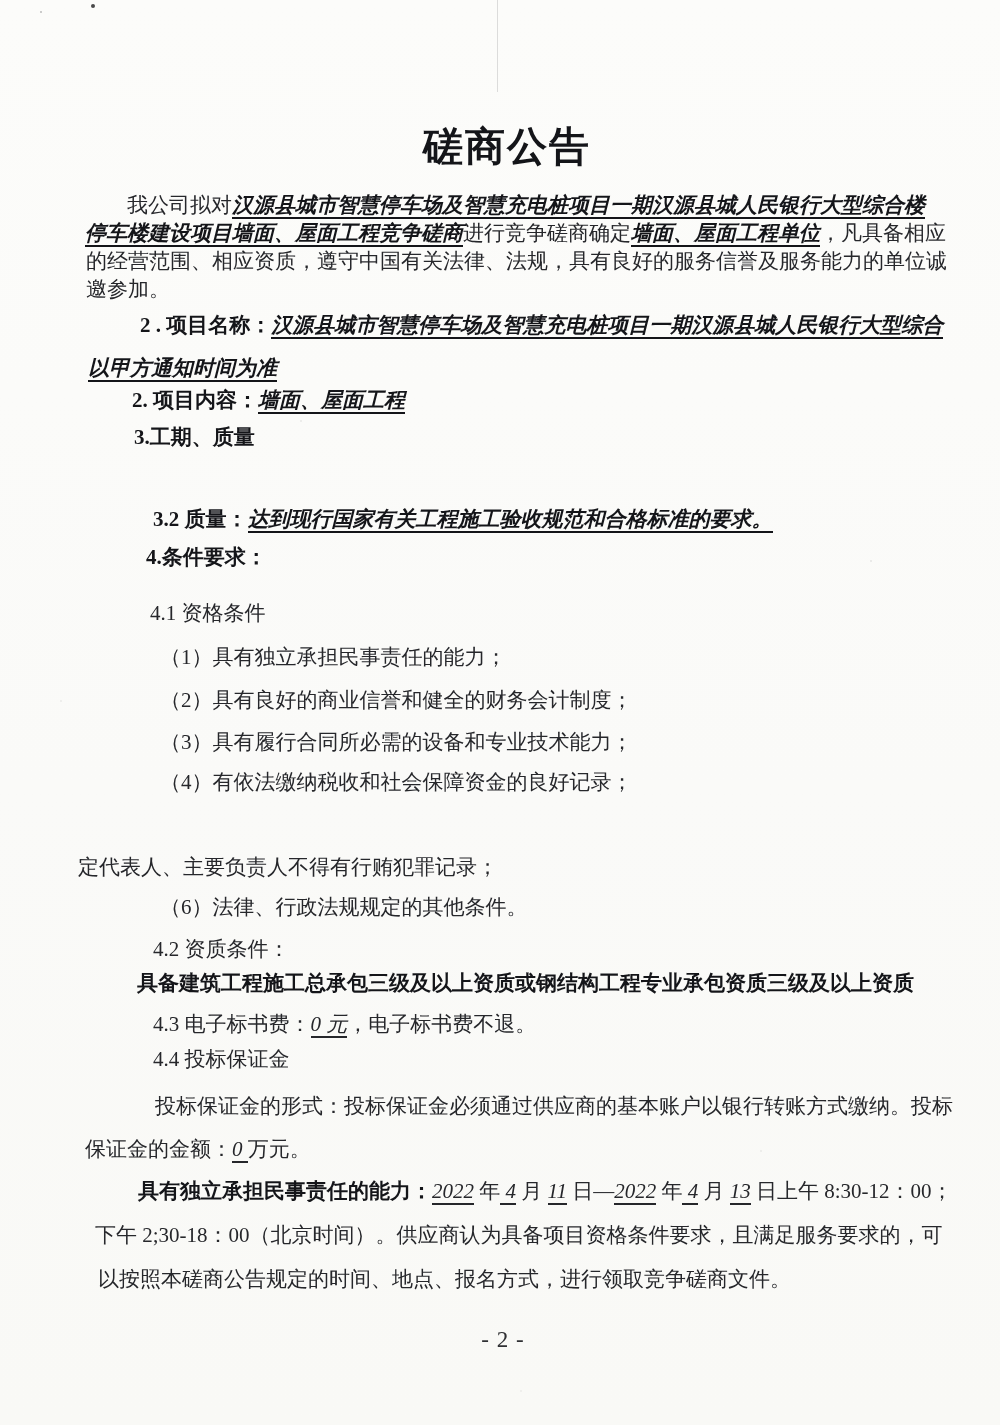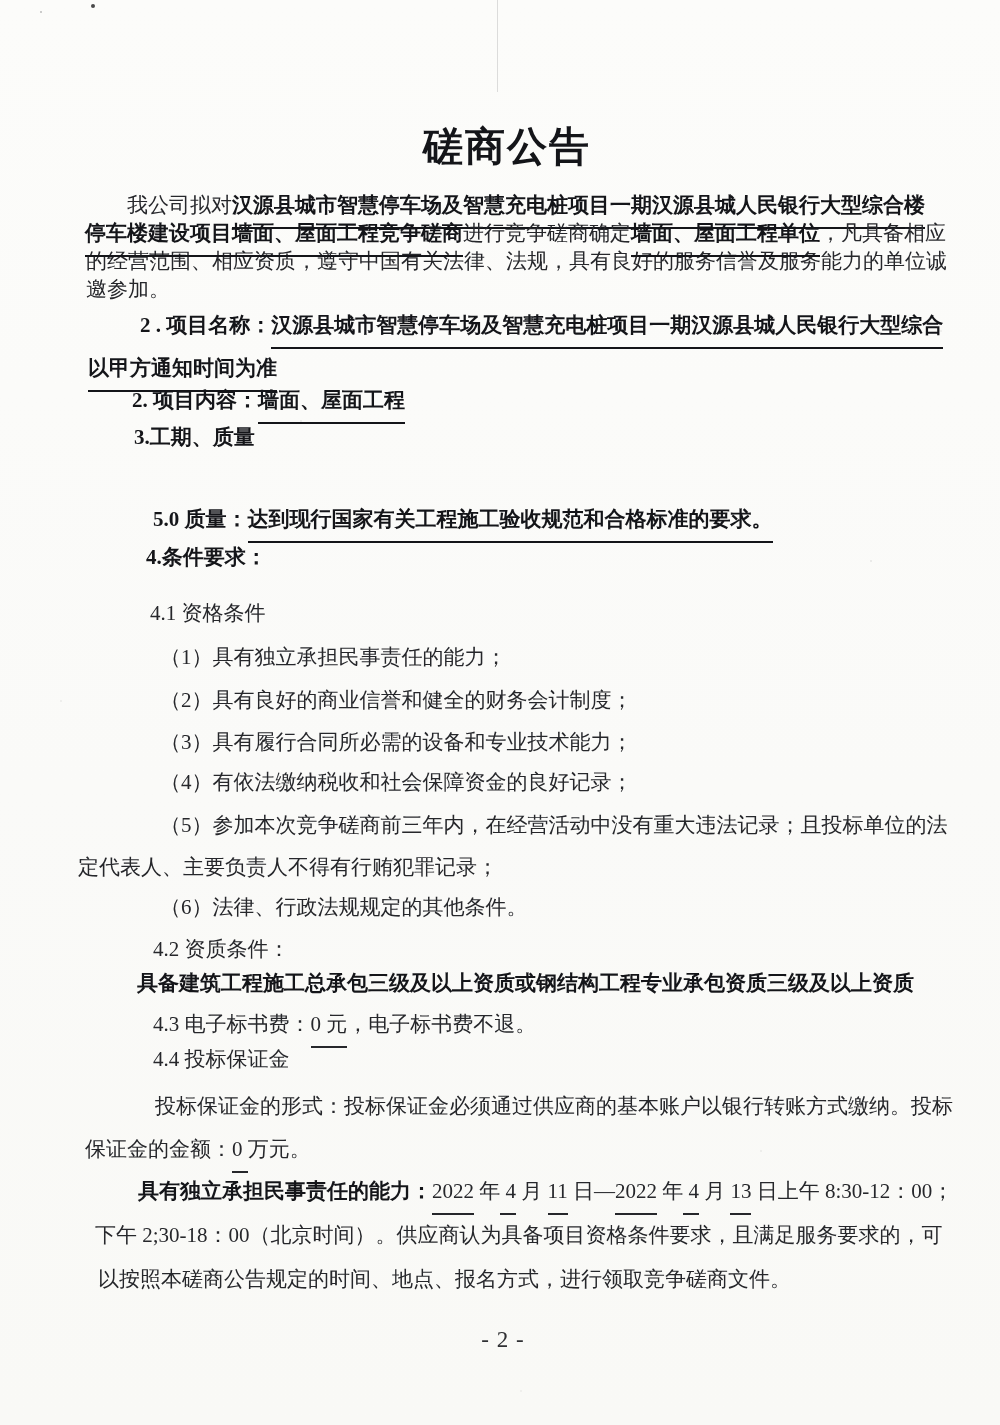--- a/index.html
+++ b/index.html
@@ -14,21 +14,21 @@
     position:absolute;top:92px;left:50%;
     transform:translateX(calc(-50% + 7px));
     font-size:40px;font-weight:700;letter-spacing:2px;color:#141519;
     white-space:nowrap;
   }
   .ln{
     position:absolute;white-space:nowrap;
     font-size:21px;line-height:1.15;color:#26272b;
   }
   .sb{font-weight:700;color:#141519;}
-  .su{border-bottom:2px solid currentColor;padding-bottom:10px;}
+  .su{border-bottom:2px solid currentColor;padding-bottom:0;font-style:italic;}
   .footer{
     position:absolute;top:1327px;left:50%;
     transform:translateX(calc(-50% + 3px));
     font-size:23px;letter-spacing:1px;color:#2f3033;white-space:nowrap;
   }
   
   .pos0{top:193px;left:127px}
   .pos1{top:221px;left:85px}
   .pos2{top:249px;left:86px}
   .pos3{top:277px;left:86px}
@@ -87,28 +87,27 @@
   <h1 class="title">磋商公告</h1>
 
   <div class="ln pos0"><span>我公司拟对</span><span class="sb su">汉源县城市智慧停车场及智慧充电桩项目一期汉源县城人民银行大型综合楼</span></div>
   <div class="ln pos2"><span>的经营范围、相应资质，遵守中国有关法律、法规，具有良好的服务信誉及服务能力的单位诚</span></div>
   <div class="ln pos1"><span class="sb su">停车楼建设项目墙面、屋面工程竞争磋商</span><span>进行竞争磋商确定</span><span class="sb su">墙面、屋面工程单位</span><span>，凡具备相应</span></div>
   <div class="ln pos3"><span>邀参加。</span></div>
   <div class="ln pos4"><span class="sb">2 . 项目名称：</span><span class="sb su">汉源县城市智慧停车场及智慧充电桩项目一期汉源县城人民银行大型综合</span></div>
   <div class="ln pos5"><span class="sb su">以甲方通知时间为准</span></div>
   <div class="ln pos6"><span class="sb">2. 项目内容：</span><span class="sb su">墙面、屋面工程</span></div>
   <div class="ln pos7"><span class="sb">3.工期、质量</span></div>
-  <div class="ln pos9"><span class="sb">5.0 质量：</span><span class="sb su">达到现行国家有关工程施工验收规范和合格标准的要求。</span></div>
+  <div class="ln pos9"><span class="sb">3.2 质量：</span><span class="sb su">达到现行国家有关工程施工验收规范和合格标准的要求。</span></div>
   <div class="ln pos10"><span class="sb">4.条件要求：</span></div>
   <div class="ln pos11"><span>4.1 资格条件</span></div>
   <div class="ln pos12"><span>（1）具有独立承担民事责任的能力；</span></div>
   <div class="ln pos13"><span>（2）具有良好的商业信誉和健全的财务会计制度；</span></div>
   <div class="ln pos14"><span>（3）具有履行合同所必需的设备和专业技术能力；</span></div>
   <div class="ln pos15"><span>（4）有依法缴纳税收和社会保障资金的良好记录；</span></div>
-  <div class="ln pos16"><span>（5）参加本次竞争磋商前三年内，在经营活动中没有重大违法记录；且投标单位的法</span></div>
   <div class="ln pos17"><span>定代表人、主要负责人不得有行贿犯罪记录；</span></div>
   <div class="ln pos18"><span>（6）法律、行政法规规定的其他条件。</span></div>
   <div class="ln pos19"><span>4.2 资质条件：</span></div>
   <div class="ln pos20"><span class="sb">具备建筑工程施工总承包三级及以上资质或钢结构工程专业承包资质三级及以上资质</span></div>
   <div class="ln pos21"><span>4.3 电子标书费：</span><span class="su">0 元</span><span>，电子标书费不退。</span></div>
   <div class="ln pos22"><span>4.4 投标保证金</span></div>
   <div class="ln pos23"><span>投标保证金的形式：投标保证金必须通过供应商的基本账户以银行转账方式缴纳。投标</span></div>
   <div class="ln pos24"><span>保证金的金额：</span><span class="su">0 </span><span>万元。</span></div>
   <div class="ln pos25"><span class="sb">具有独立承担民事责任的能力：</span><span class="su">2022</span><span> 年</span><span class="su"> 4</span><span> 月 </span><span class="su">11</span><span> 日—</span><span class="su">2022</span><span> 年</span><span class="su"> 4</span><span> 月 </span><span class="su">13</span><span> 日上午 8:30-12：00；</span></div>
   <div class="ln pos26"><span>下午 2;30-18：00（北京时间）。供应商认为具备项目资格条件要求，且满足服务要求的，可</span></div>

